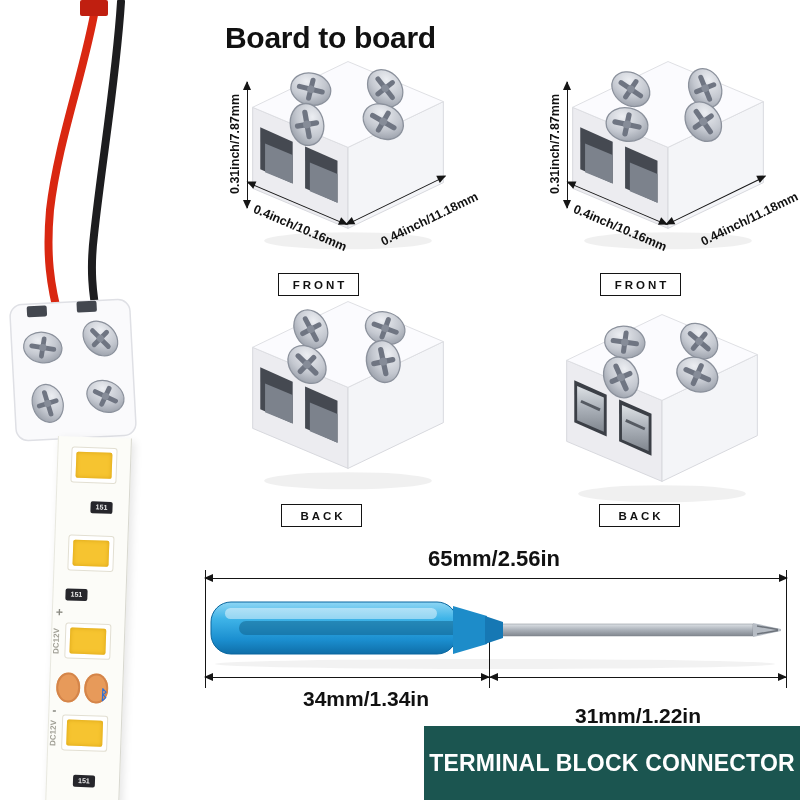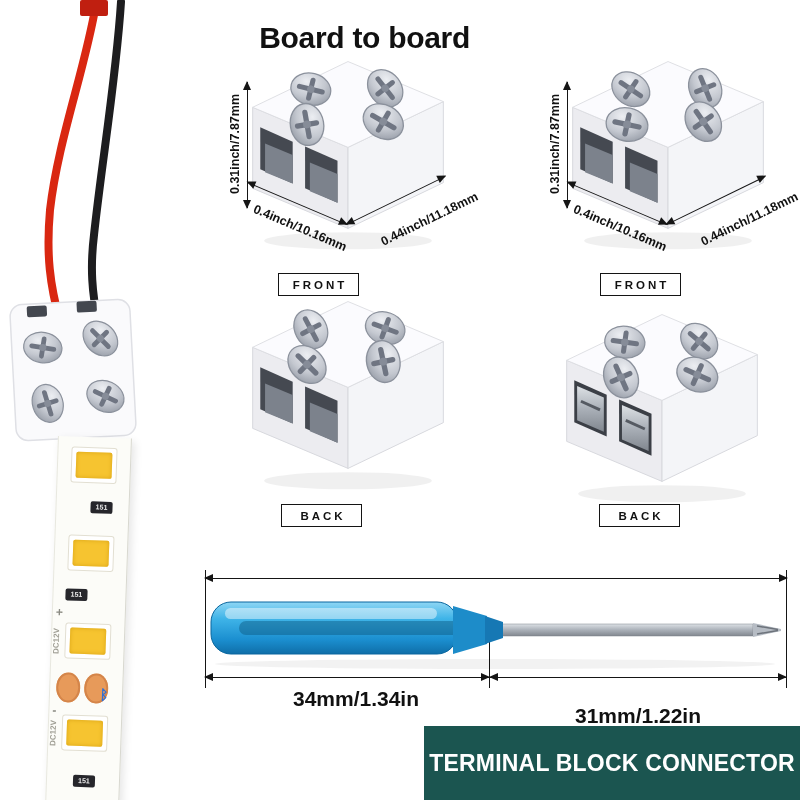--- a/index.html
+++ b/index.html
@@ -1,21 +1,21 @@
 <!DOCTYPE html>
 <html><head>
 <meta charset="utf-8">
 <style>
   html,body{margin:0;padding:0;background:#fff;}
   .canvas{position:relative;width:800px;height:800px;background:#ffffff;overflow:hidden;
           font-family:"Liberation Sans",sans-serif;color:#111;}
   .abs{position:absolute;}
 
   .heading{position:absolute;font-size:30px;font-weight:700;letter-spacing:-0.3px;
-           text-align:right;white-space:nowrap;}
+           text-align:left;white-space:nowrap;}
 
   .badge{position:absolute;width:76px;height:21px;border:1.5px solid #141414;background:#fff;
          display:flex;align-items:center;justify-content:center;
          font-size:11.5px;font-weight:700;letter-spacing:3px;padding-left:3px;}
 
   .dim-text{position:absolute;font-size:12.5px;font-weight:700;text-align:center;
             white-space:nowrap;line-height:14px;}
   .dim-text.vert{transform:rotate(-90deg);}
 
   
@@ -201,20 +201,21 @@
     <polygon points="73,105 101,117 101,153 73,141" fill="url(#shaftGrad)"></polygon>
     <line x1="77" y1="121" x2="97" y2="130" stroke="#555a62" stroke-width="3"></line>
     <polygon points="115,10 215,52 115,100 15,58" fill="#fbfbfe" stroke="#dddee3" stroke-width="1"></polygon>
     <use href="#screw" transform="translate(76,39) rotate(8) scale(0.88)"></use>
     <use href="#screw" transform="translate(154,38) rotate(40) scale(0.88)"></use>
     <use href="#screw" transform="translate(72,76) rotate(66) scale(0.92)"></use>
     <use href="#screw" transform="translate(152,73) rotate(24) scale(0.92)"></use>
   </svg>
   <div class="badge" style="left:599px;top:504px">BACK</div>
 
+  <div class="mm-label" style="left:344px;top:546px;width:300px;font-size:22px">65mm/2.56in</div>
 
   <div class="hline" style="left:205px;top:578px;width:582px"></div>
   <div class="tick" style="left:205px;top:570px;height:118px"></div>
   <div class="tick" style="left:786px;top:570px;height:118px"></div>
   <div class="tick" style="left:489px;top:640px;height:48px"></div>
 
   <svg class="abs" style="left:195px;top:592px" width="600" height="78" viewBox="0 0 600 78">
     <ellipse cx="300" cy="72" rx="280" ry="5" fill="rgba(0,0,0,0.05)"></ellipse>
     <rect x="306" y="32" width="252" height="12" fill="url(#shaftGrad)" stroke="#7d838b" stroke-width="0.5"></rect>
     <polygon points="558,31 586,37 586,39 558,45" fill="#b6bcc4"></polygon>
@@ -222,20 +223,20 @@
     <line x1="562" y1="42" x2="583" y2="38.5" stroke="#6d737b" stroke-width="1.5"></line>
     <rect x="16" y="10" width="246" height="52" rx="20" fill="url(#handleGrad)" stroke="#0a679f" stroke-width="1"></rect>
     <rect x="44" y="29" width="224" height="14" rx="7" fill="#0b567f" opacity="0.45"></rect>
     <rect x="30" y="16" width="212" height="11" rx="5.5" fill="#ffffff" opacity="0.45"></rect>
     <polygon points="258,14 292,24 292,52 258,62" fill="#1d8cc9"></polygon>
     <polygon points="290,24 308,30 308,46 290,52" fill="#1678b4"></polygon>
   </svg>
 
   <div class="hline" style="left:205px;top:677px;width:284px"></div>
   <div class="hline" style="left:490px;top:677px;width:296px"></div>
-  <div class="mm-label" style="left:246px;top:687px;width:220px">34mm/1.34in</div>
+  <div class="mm-label" style="left:256px;top:687px;width:220px">34mm/1.34in</div>
   <div class="mm-label" style="left:528px;top:704px;width:220px">31mm/1.22in</div>
 
   <div class="banner">
     <div class="bline">TERMINAL BLOCK CONNECTOR</div>
   </div>
 
 </div>
 
 </body></html>

